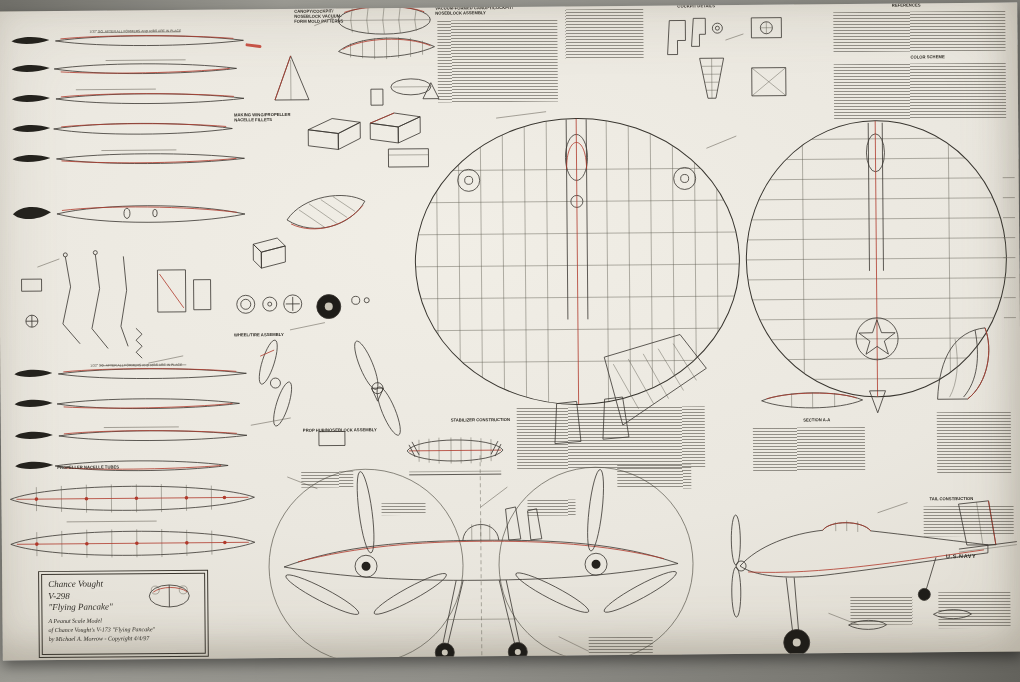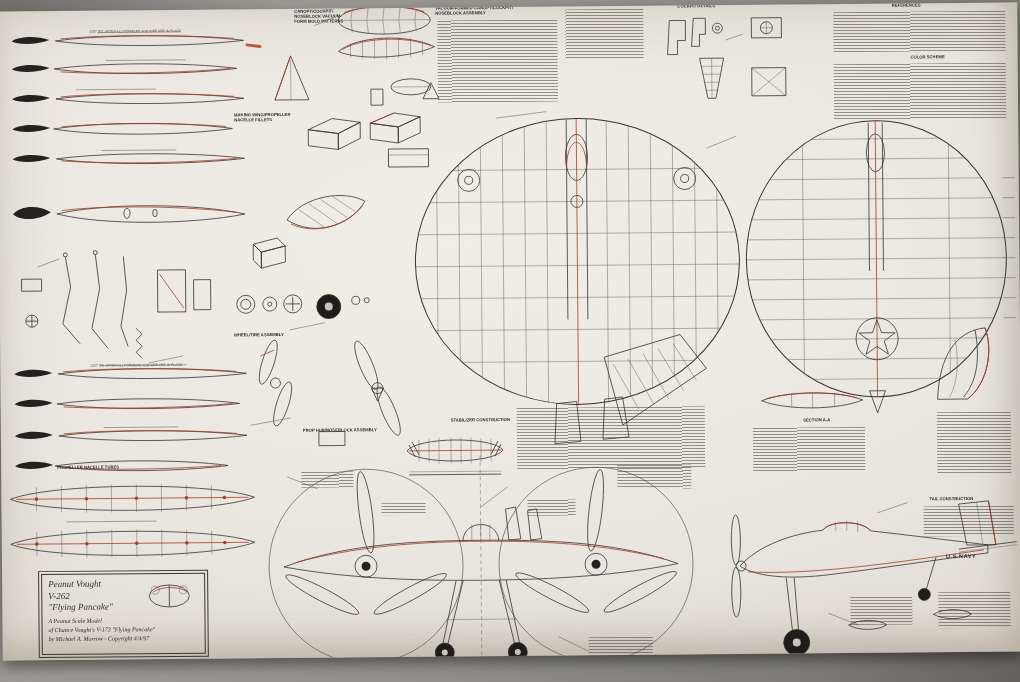--- a/index.html
+++ b/index.html
@@ -523,22 +523,22 @@
             <circle cx="80" cy="70" r="1.8"></circle>
             <circle cx="130" cy="70" r="1.8"></circle>
             <circle cx="180" cy="70" r="1.8"></circle>
             <circle cx="218" cy="70" r="1.8"></circle>
      </g>
      <line class="lbl" x1="60" y1="48" x2="150" y2="48"></line>
    </svg>
 
    <div class="abs" id="titleblock">
      <div class="tb-inner">
-       <div class="tb-big">Peanut Vought</div>
-       <div class="tb-big">V-262</div>
+       <div class="tb-big">Chance Vought</div>
+       <div class="tb-big">V-298</div>
        <div class="tb-big">"Flying Pancake"</div>
        <svg style="position:absolute;right:3px;top:4px" width="60" height="34" viewBox="0 0 60 34">
          <ellipse class="ln" cx="28" cy="18" rx="20" ry="11"></ellipse>
          <path class="red" d="M12,14 C20,8 38,8 46,14"></path>
          <circle class="tn" cx="14" cy="12" r="4"></circle>
               <circle class="tn" cx="42" cy="12" r="4"></circle>
          <line class="ln" x1="28" y1="7" x2="28" y2="29"></line>
        </svg>
        <div class="tb-small">A Peanut Scale Model</div>
        <div class="tb-small" style="margin-top:1px">of Chance Vought's V-173 "Flying Pancake"</div>

